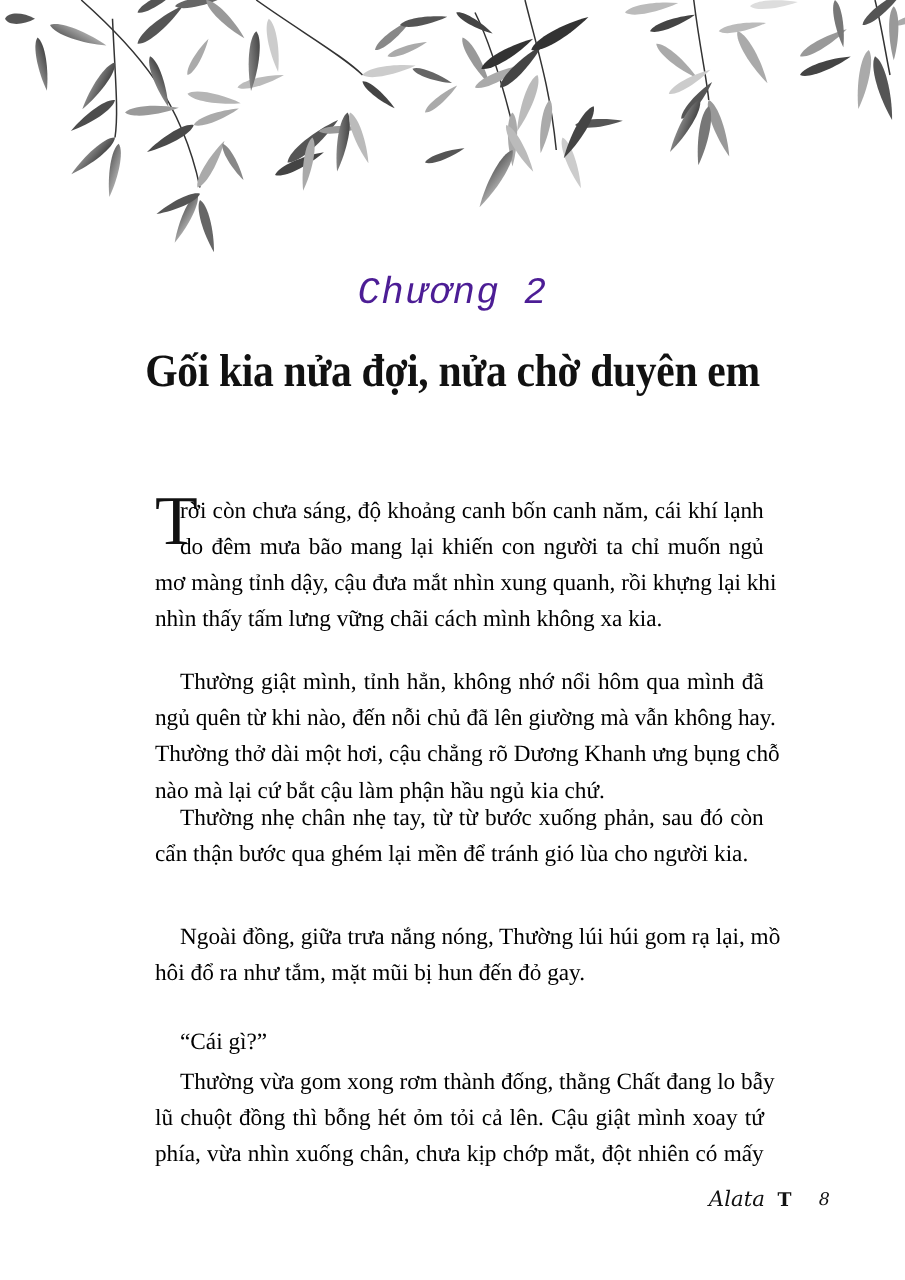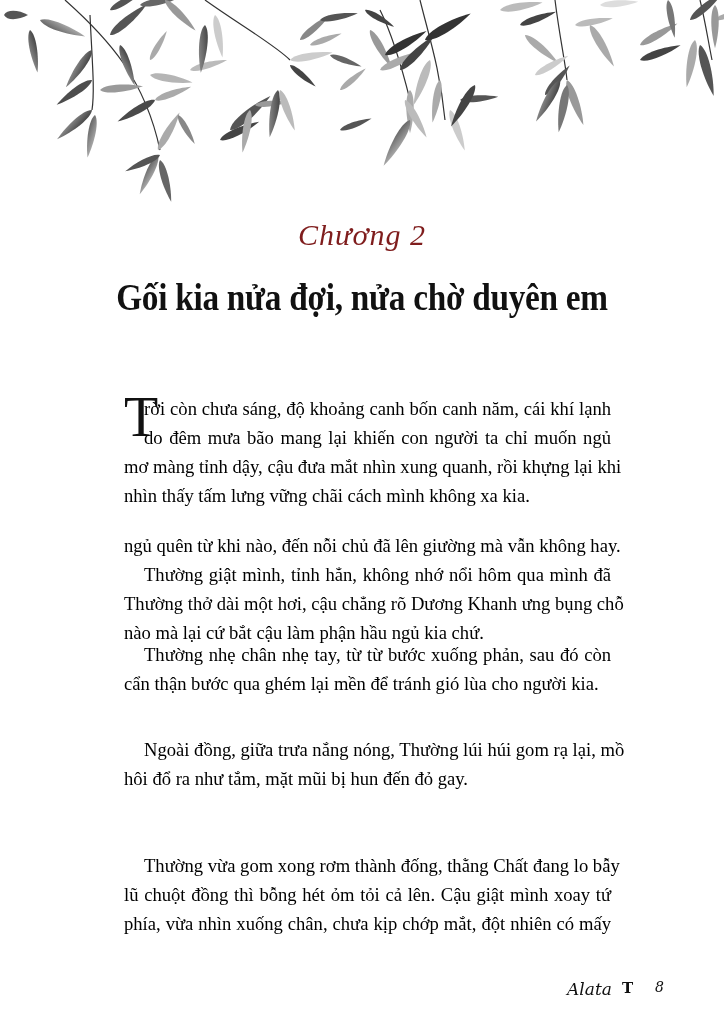--- a/index.html
+++ b/index.html
@@ -1,41 +1,41 @@
 <!DOCTYPE html>
 <html><head>
 <meta charset="utf-8">
 <style>
   html, body { margin: 0; padding: 0; background: #ffffff; }
   body { width: 724px; height: 1024px; position: relative; overflow: hidden; }
   .page { position: absolute; inset: 0; background: #fff; }
   .leaves { position: absolute; left: 0; top: 0; width: 724px; height: 230px; }
   .chapter-label {
     position: absolute; left: 0; right: 0; top: 218px; text-align: center;
-    font-family: Liberation Serif, serif; font-style: italic; font-size: 30px;
-    color: #7f1d1d; letter-spacing: 1px;
+    font-family: Liberation Mono, monospace; font-style: italic; font-size: 30px;
+    color: #4c1d95; letter-spacing: 1px;
   }
   .chapter-title {
     position: absolute; left: 0; right: 0; top: 276px; text-align: center;
     font-family: "Liberation Serif", serif; font-weight: bold; font-size: 37px;
     color: #111; letter-spacing: -0.3px; transform: scaleX(0.9);
   }
   .body-text {
     position: absolute; left: 124px; width: 487px;
     font-family: "Liberation Serif", serif; font-size: 18.6px; color: #000000;
   }
   .line { height: 29px; line-height: 29px; white-space: nowrap; text-align: justify; text-align-last: justify; }
   .line.last { text-align-last: left; }
   .line.indent { padding-left: 20px; }
   .dropcap {
     position: absolute; left: 124px; top: 393px;
     font-family: "Liberation Serif", serif; font-size: 56px; line-height: 48px; color: #111;
   }
   .footer {
-    position: absolute; right: 60px; top: 979px; display: flex; align-items: flex-start; gap: 10px;
+    position: absolute; right: 60px; top: 950px; display: flex; align-items: center; gap: 10px;
     font-family: "DejaVu Serif", serif; font-style: italic; color: #111;
   }
   .footer .brand { font-size: 17px; }
   .footer .mark { font-size: 15px; font-weight: bold; font-style: normal; }
   .footer .pageno { font-size: 14px; margin-left: 12px; }
 </style>
 </head>
 <body>
 
 <div class="page">
@@ -143,37 +143,40 @@
   <div class="dropcap">T</div>
 
   <div class="body-text" style="top:394px;">
     <div class="line" style="padding-left:20px;">rời còn chưa sáng, độ khoảng canh bốn canh năm, cái khí lạnh</div>
     <div class="line" style="padding-left:20px;">do đêm mưa bão mang lại khiến con người ta chỉ muốn ngủ</div>
     <div class="line">mơ màng tỉnh dậy, cậu đưa mắt nhìn xung quanh, rồi khựng lại khi</div>
     <div class="line last">nhìn thấy tấm lưng vững chãi cách mình không xa kia.</div>
   </div>
 
   <div class="body-text" style="top:531px;">
+    <div class="line indent">Thường giật mình, tỉnh hẳn, không nhớ nổi hôm qua mình đã</div>
     <div class="line">ngủ quên từ khi nào, đến nỗi chủ đã lên giường mà vẫn không hay.</div>
-    <div class="line indent">Thường giật mình, tỉnh hẳn, không nhớ nổi hôm qua mình đã</div>
     <div class="line">Thường thở dài một hơi, cậu chẳng rõ Dương Khanh ưng bụng chỗ</div>
     <div class="line last">nào mà lại cứ bắt cậu làm phận hầu ngủ kia chứ.</div>
   </div>
 
   <div class="body-text" style="top:640px;">
     <div class="line indent">Thường nhẹ chân nhẹ tay, từ từ bước xuống phản, sau đó còn</div>
     <div class="line last">cẩn thận bước qua ghém lại mền để tránh gió lùa cho người kia.</div>
   </div>
 
   <div class="body-text" style="top:735px;">
     <div class="line indent">Ngoài đồng, giữa trưa nắng nóng, Thường lúi húi gom rạ lại, mồ</div>
     <div class="line last">hôi đổ ra như tắm, mặt mũi bị hun đến đỏ gay.</div>
   </div>
 
 
+  <div class="body-text" style="top:819px;">
+    <div class="line indent last">“Cái gì?”</div>
+  </div>
 
   <div class="body-text" style="top:851px;">
     <div class="line indent">Thường vừa gom xong rơm thành đống, thằng Chất đang lo bẫy</div>
     <div class="line">lũ chuột đồng thì bỗng hét ỏm tỏi cả lên. Cậu giật mình xoay tứ</div>
     <div class="line">phía, vừa nhìn xuống chân, chưa kịp chớp mắt, đột nhiên có mấy</div>
   </div>
 
   <div class="footer">
     <span class="brand">Alata</span>
     <span class="mark">T</span>

